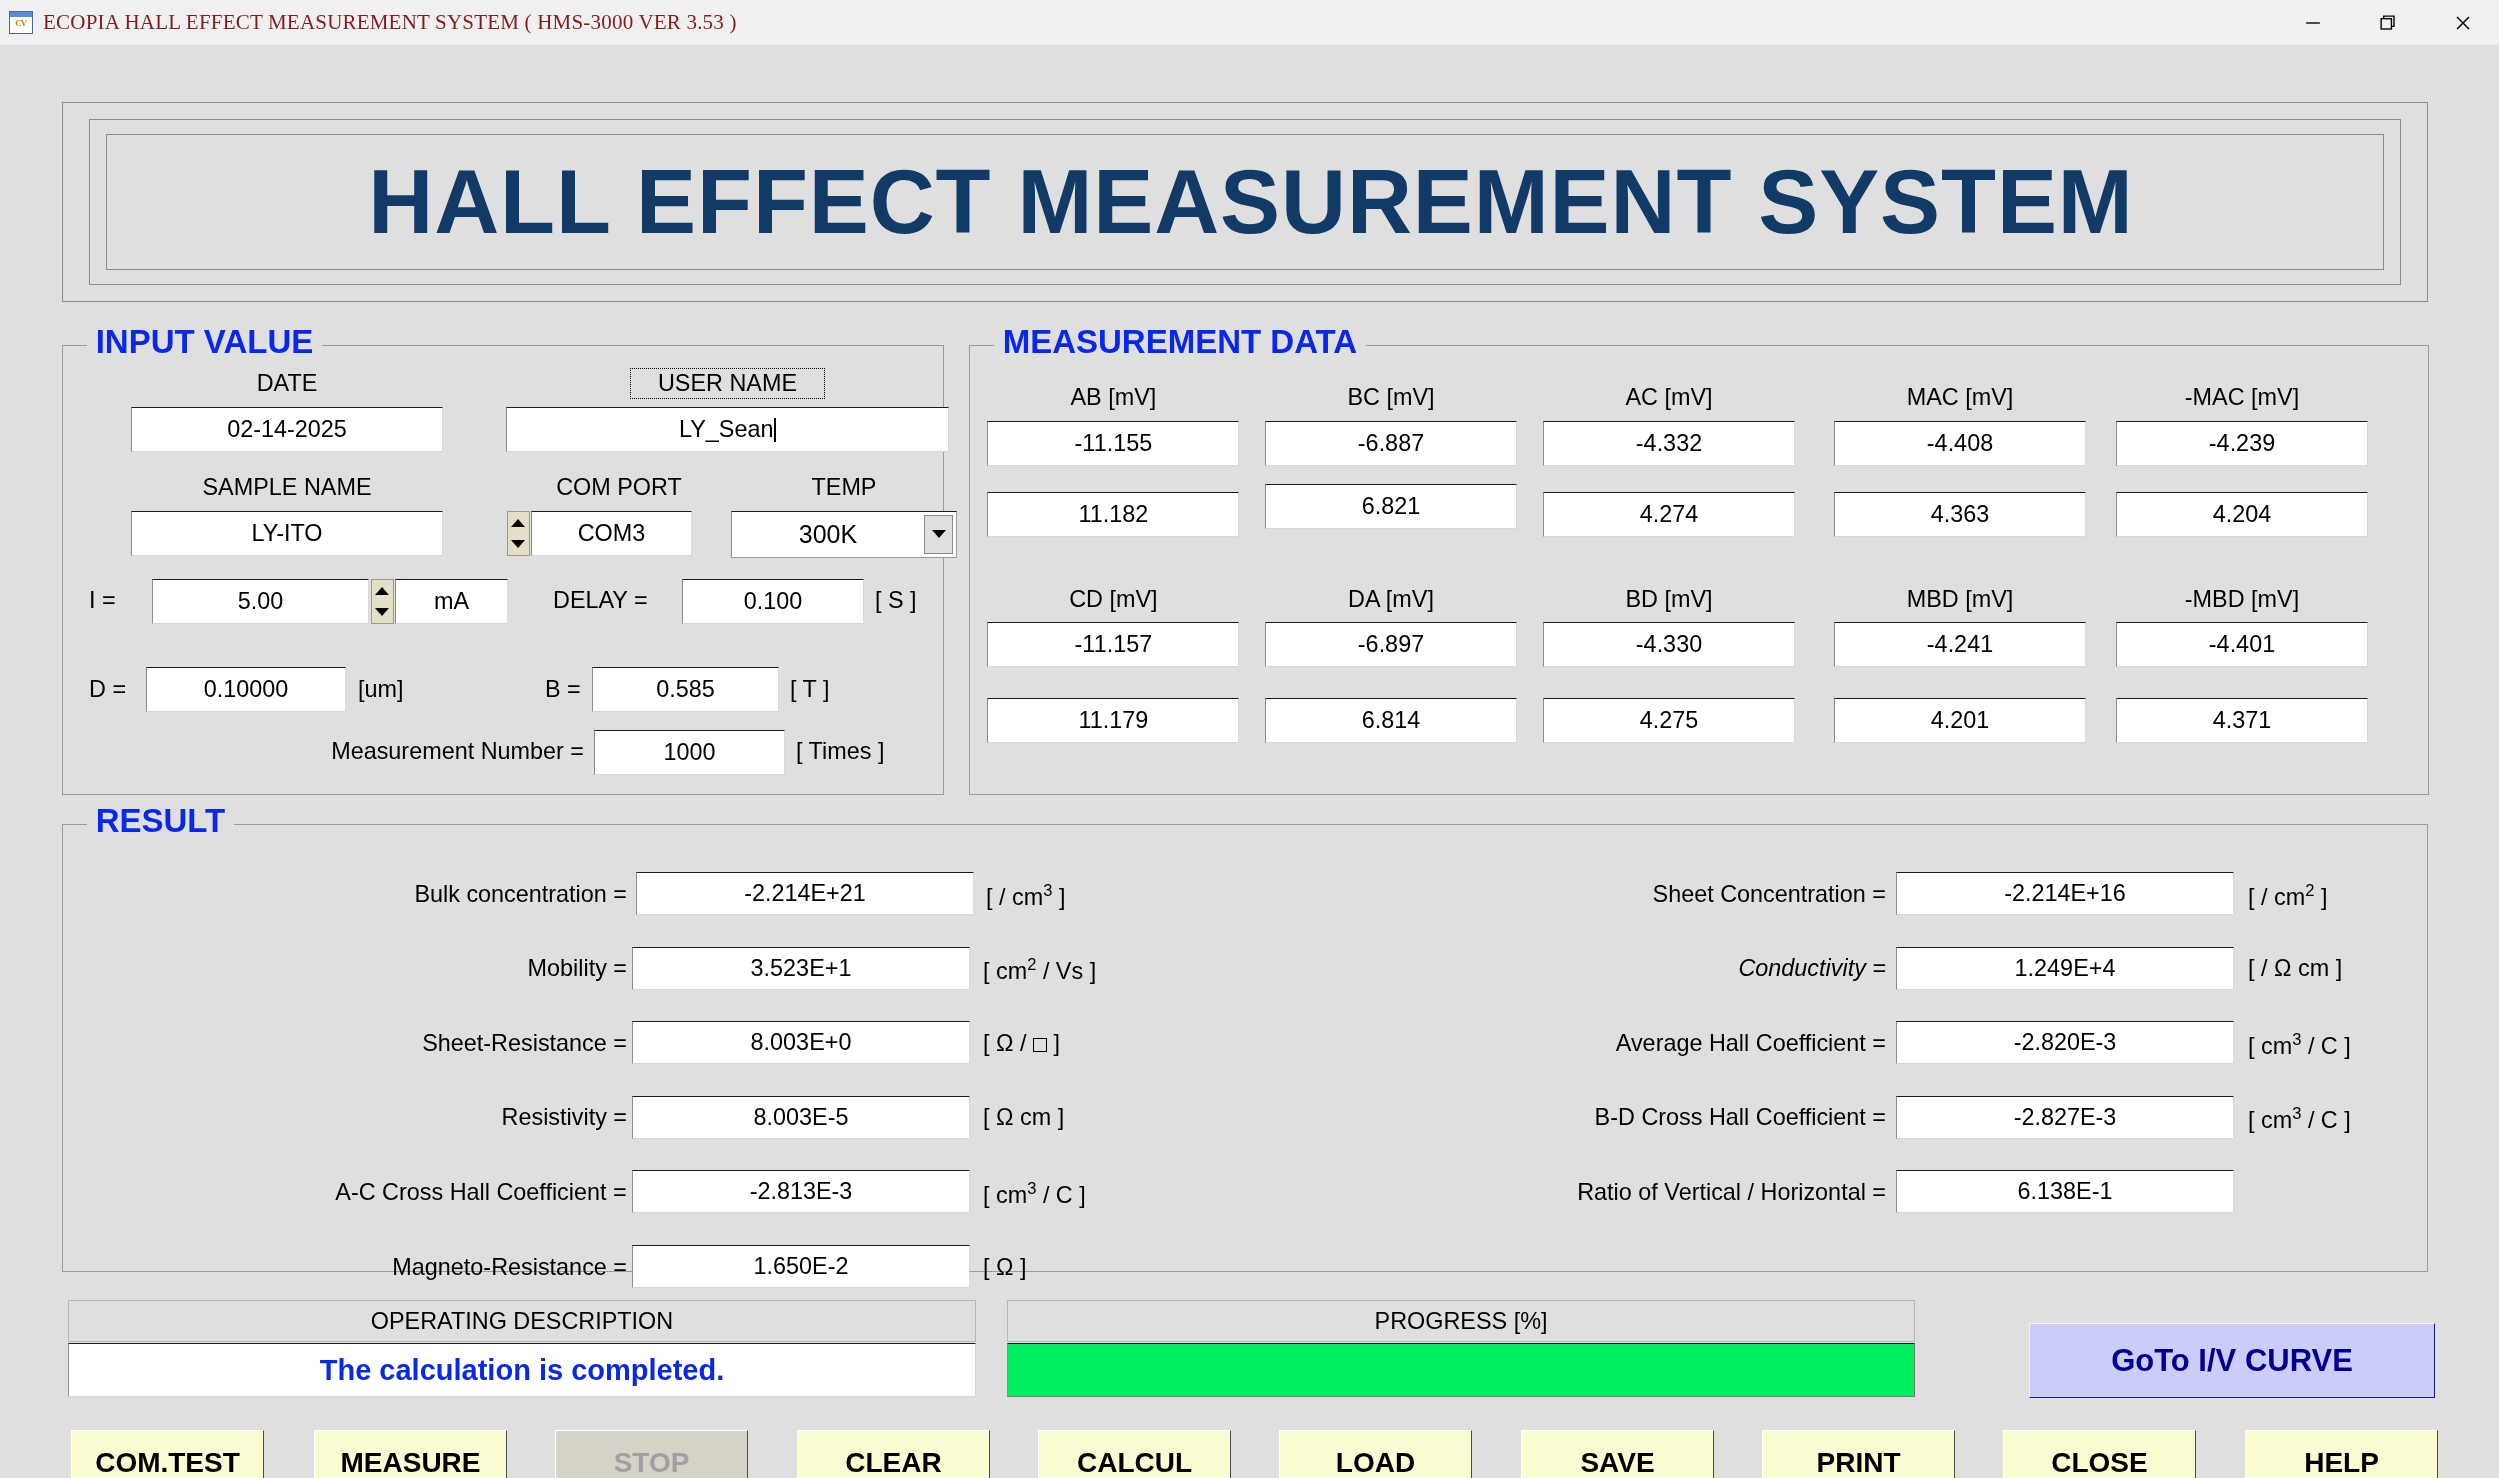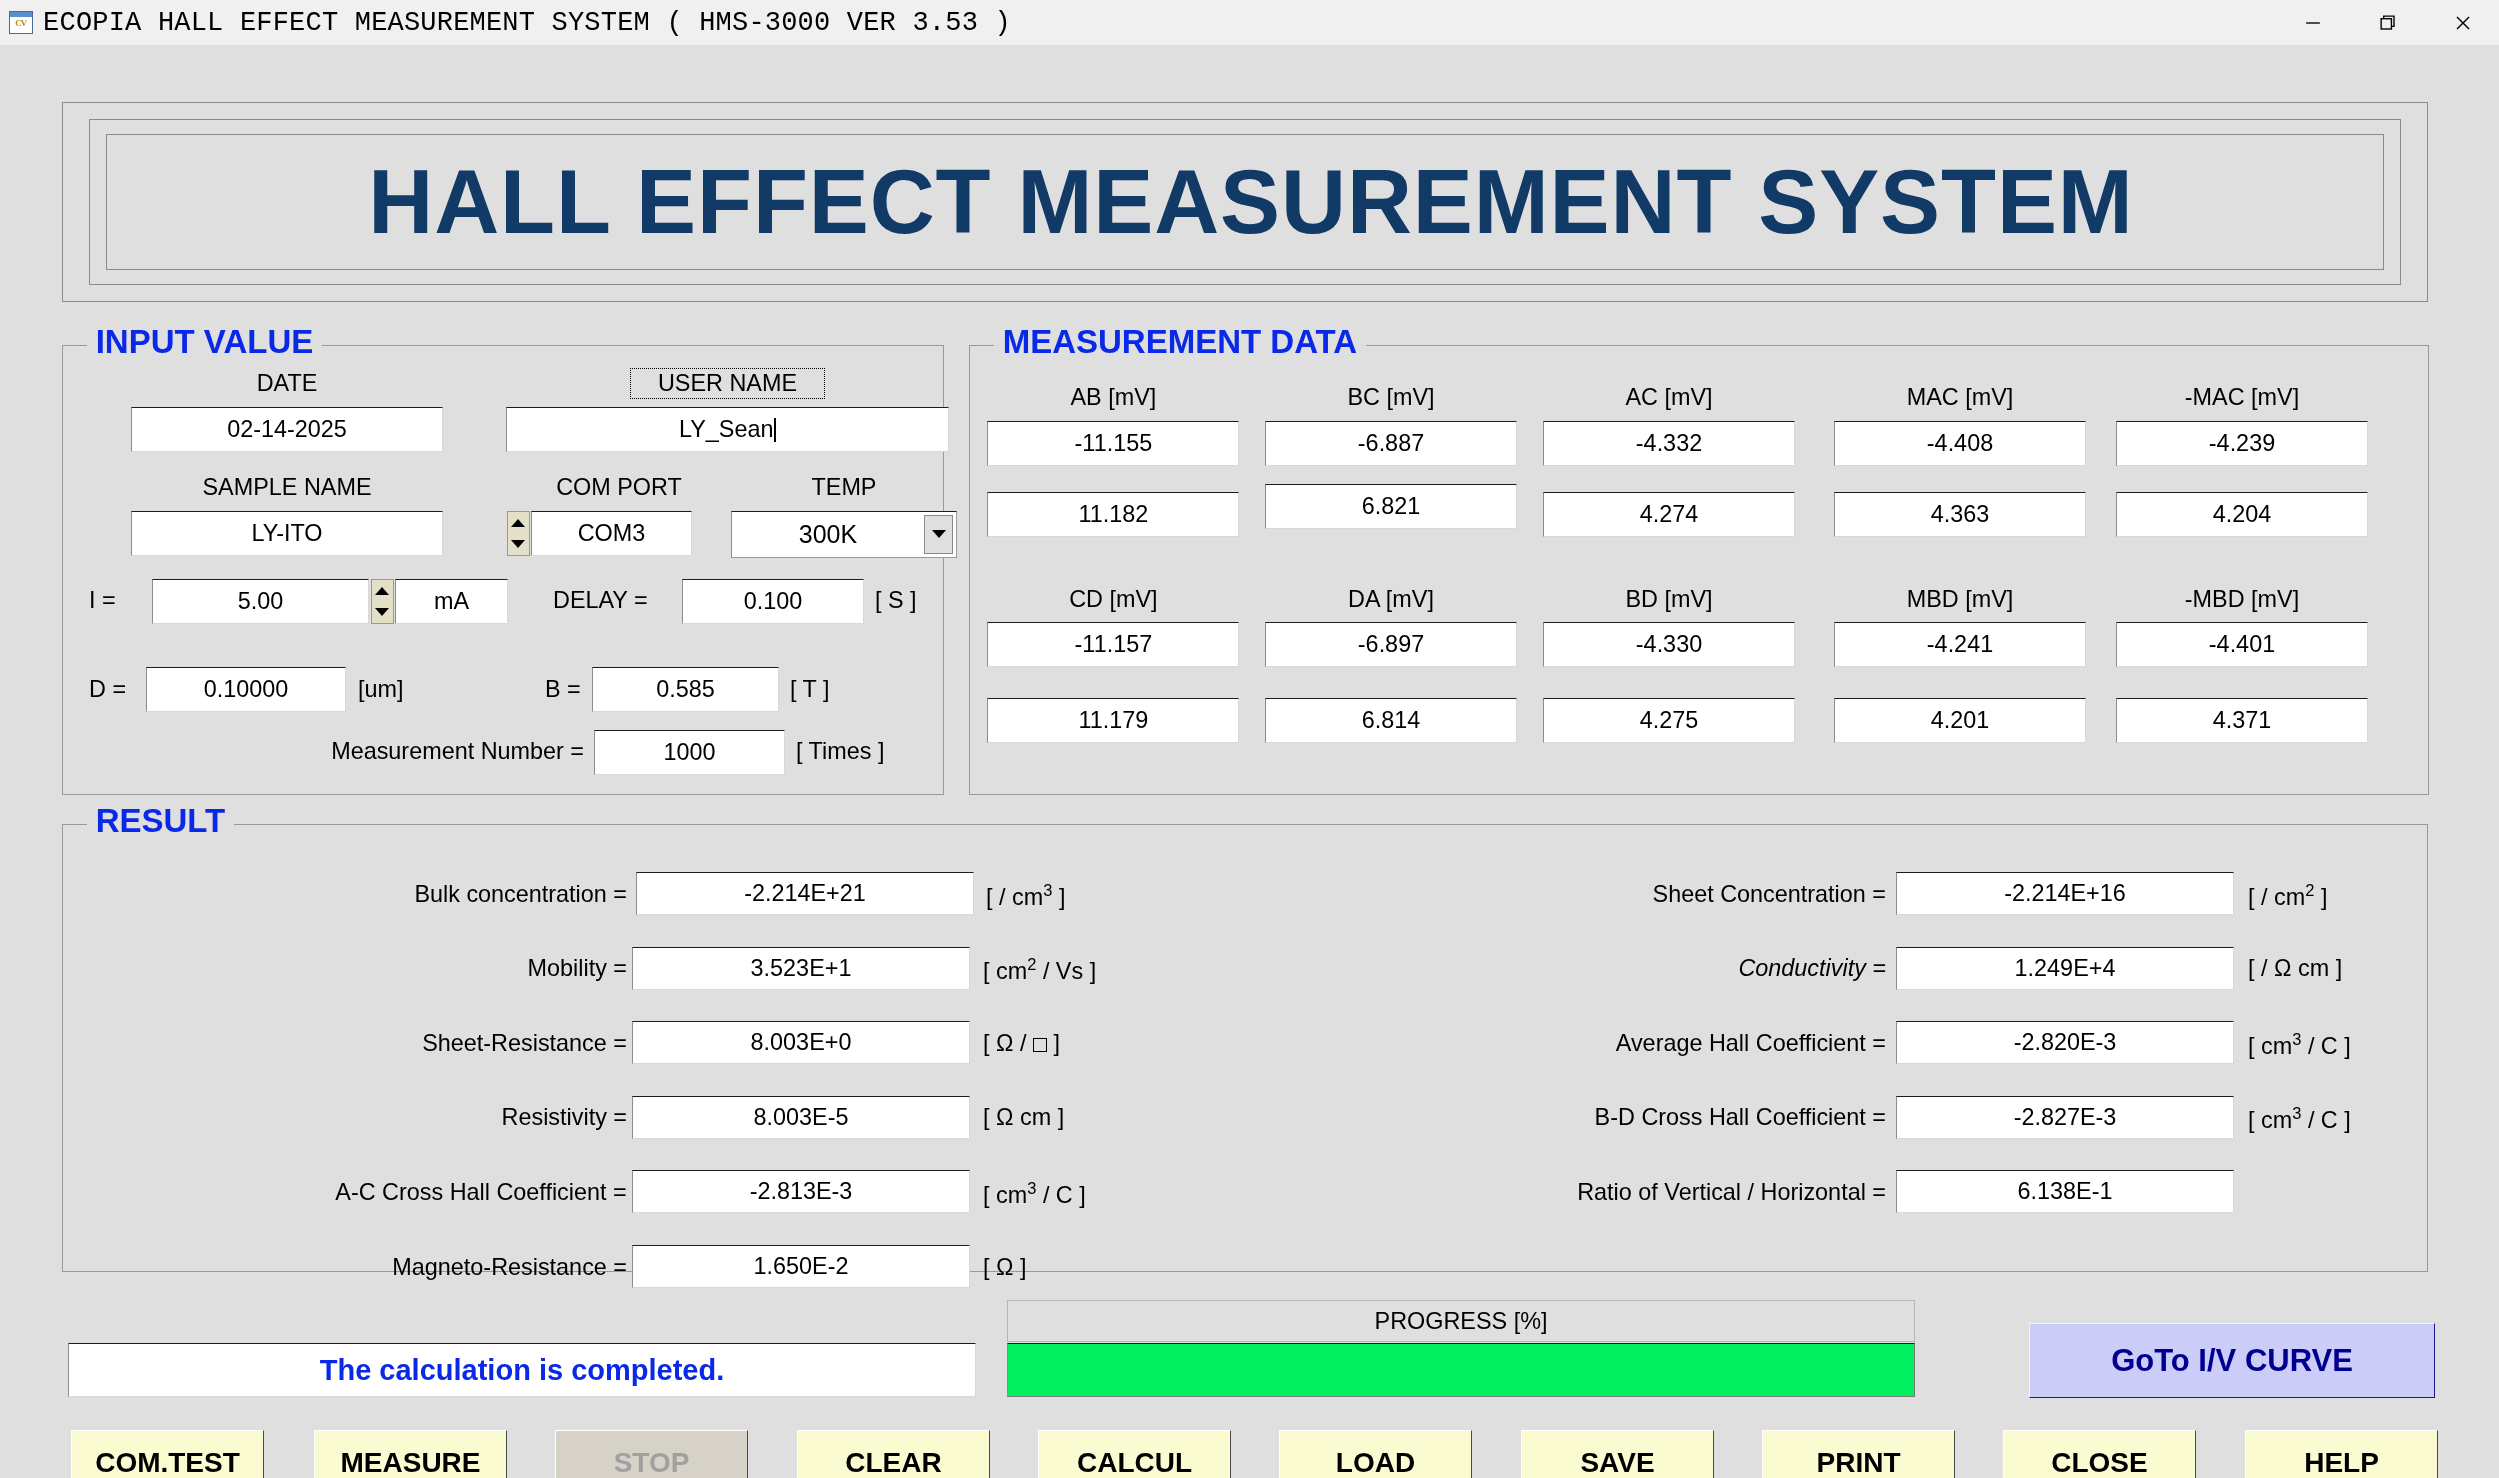--- a/index.html
+++ b/index.html
@@ -24,22 +24,22 @@
     position: relative; flex: none;
   }
   .tb-icon::after {
     content: "CV";
     position: absolute; left: 0; right: 0; top: 6px;
     text-align: center; font-size: 8.7px; font-weight: bold;
     color: #b8860b; letter-spacing: -0.9px;
     font-family: "Liberation Serif", serif;
   }
   .tb-title {
-    font-size: 27px; color: #000000; letter-spacing: 0.2px;
-    font-family: Liberation Mono, monospace;
+    font-size: 21px; color: #7f1d1d; letter-spacing: 0.2px;
+    font-family: Liberation Serif, serif;
   }
   .tb-controls { position: absolute; right: 0; top: 0; height: 45px; display: flex; }
   .tb-btn {
     width: 75px; height: 45px; display: flex; align-items: center; justify-content: center;
   }
   .tb-btn svg { display: block; }
 
   
   .app {
     position: absolute; top: 45px; left: 0;
@@ -404,20 +404,21 @@
     <div class="lbl r" style="left:1163px; top:279px; width:660px;">B-D Cross Hall Coefficient =</div>
     <div class="txtbox" style="left:1833px; top:271px; width:338px; height:43px;">-2.827E-3</div>
     <div class="unit" style="left:2185px; top:279px;">
       <span>[ cm</span><sup>3</sup> <span>/ C ]</span>
     </div>
 
     <div class="lbl r" style="left:1163px; top:354px; width:660px;">Ratio of Vertical / Horizontal =</div>
     <div class="txtbox" style="left:1833px; top:345px; width:338px; height:43px;text-align:right;">6.138E-1</div>
   </div>
 
+  <div class="capbox" style="left:68px; top:1255px; width:908px; height:42px;">OPERATING   DESCRIPTION</div>
   <div class="statusbox" style="left:68px; top:1298px; width:908px; height:54px;">The calculation  is completed.</div>
 
   <div class="capbox" style="left:1007px; top:1255px; width:908px; height:42px;">PROGRESS [%]</div>
   <div class="progress-outer" style="left:1007px; top:1298px; width:908px; height:54px;">
     <div class="progress-fill" id="progress-fill" style="width: 100%;"></div>
   </div>
 
   <div class="bigbtn" style="left:2029px; top:1278px; width:406px; height:75px;">GoTo I/V CURVE</div>
 
   <div class="btn" style="left:71px;  width:193px;">COM.TEST</div>

